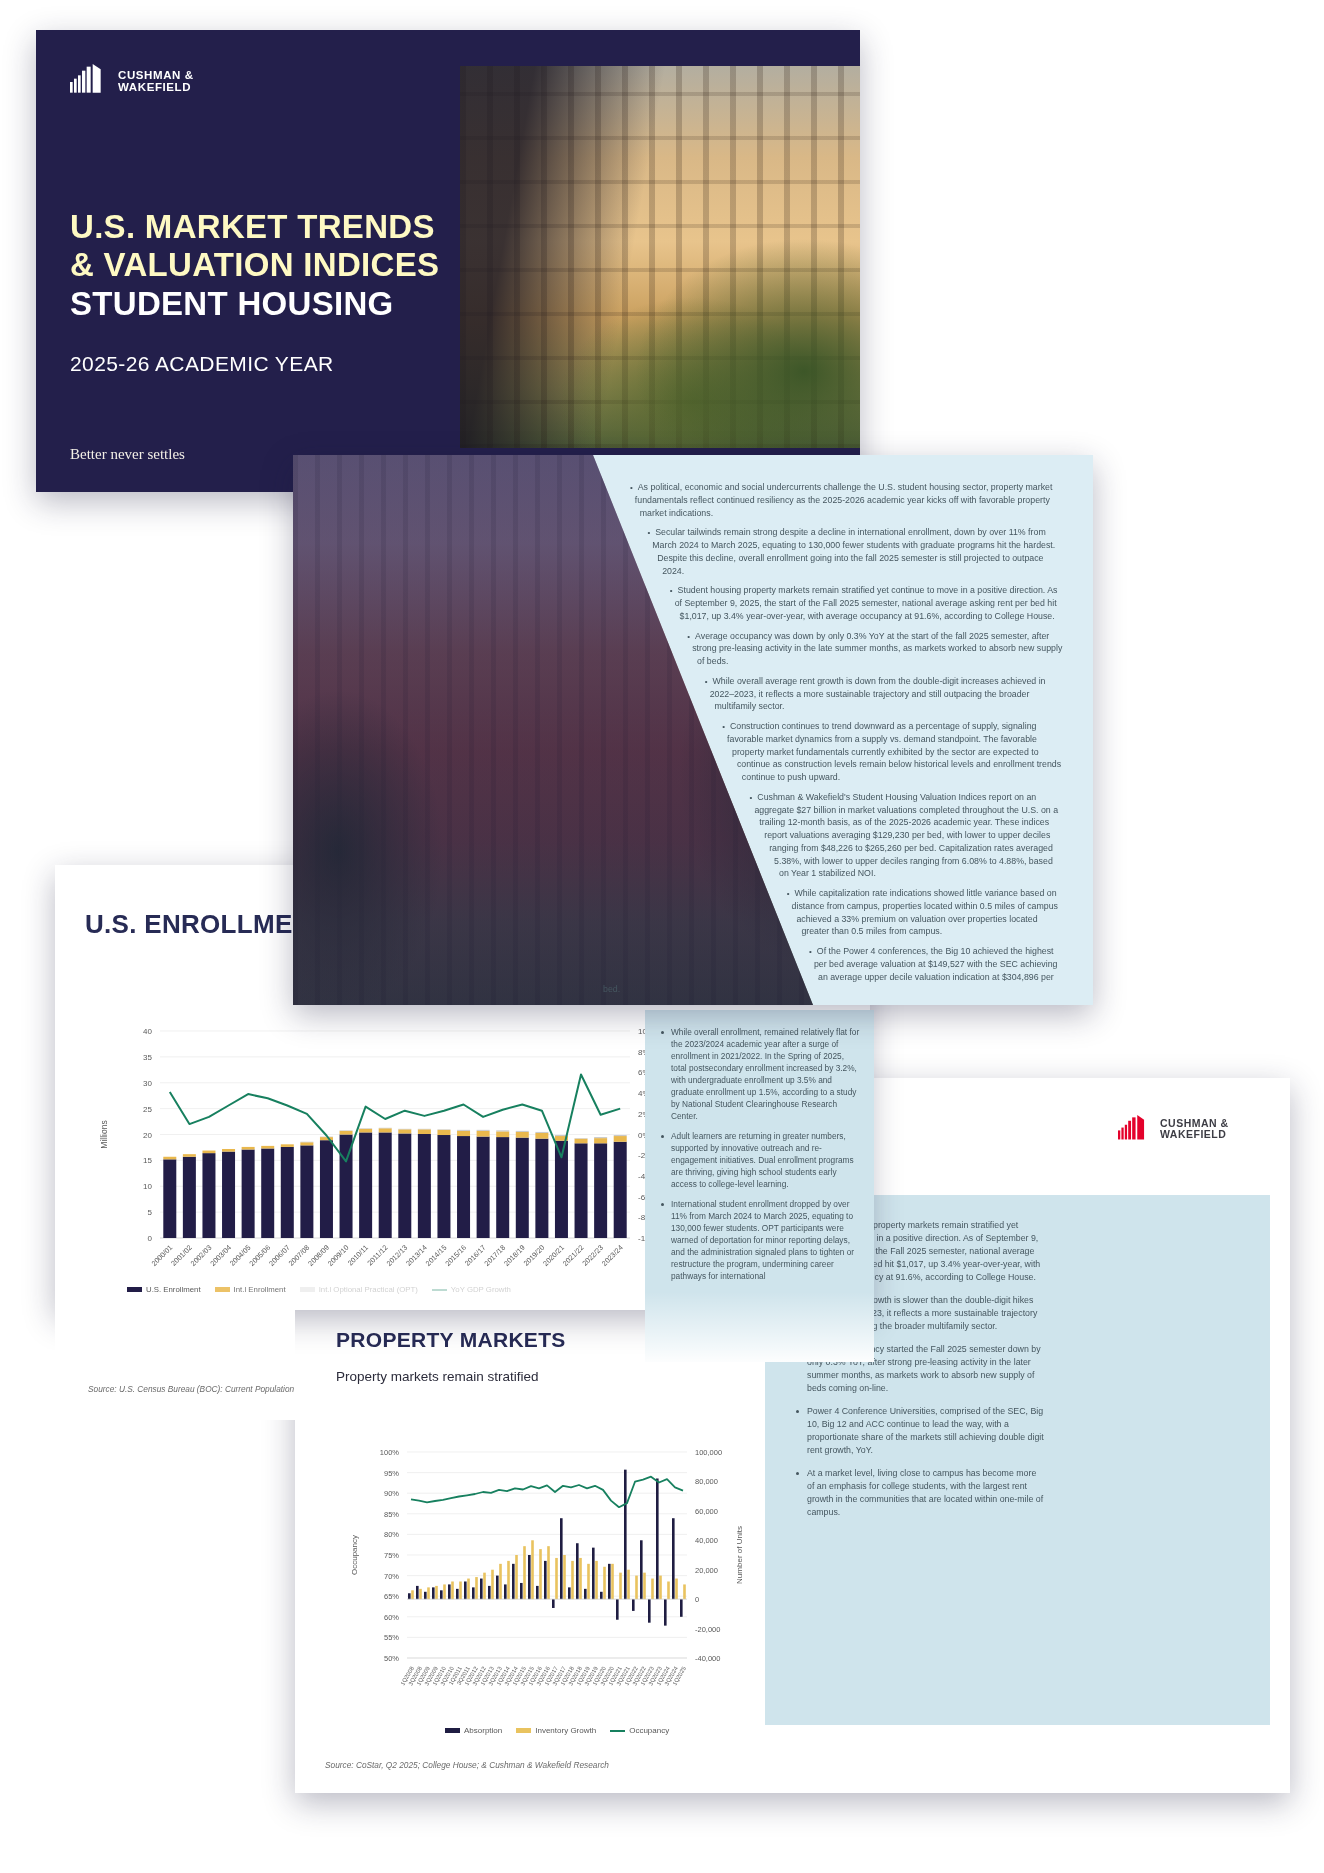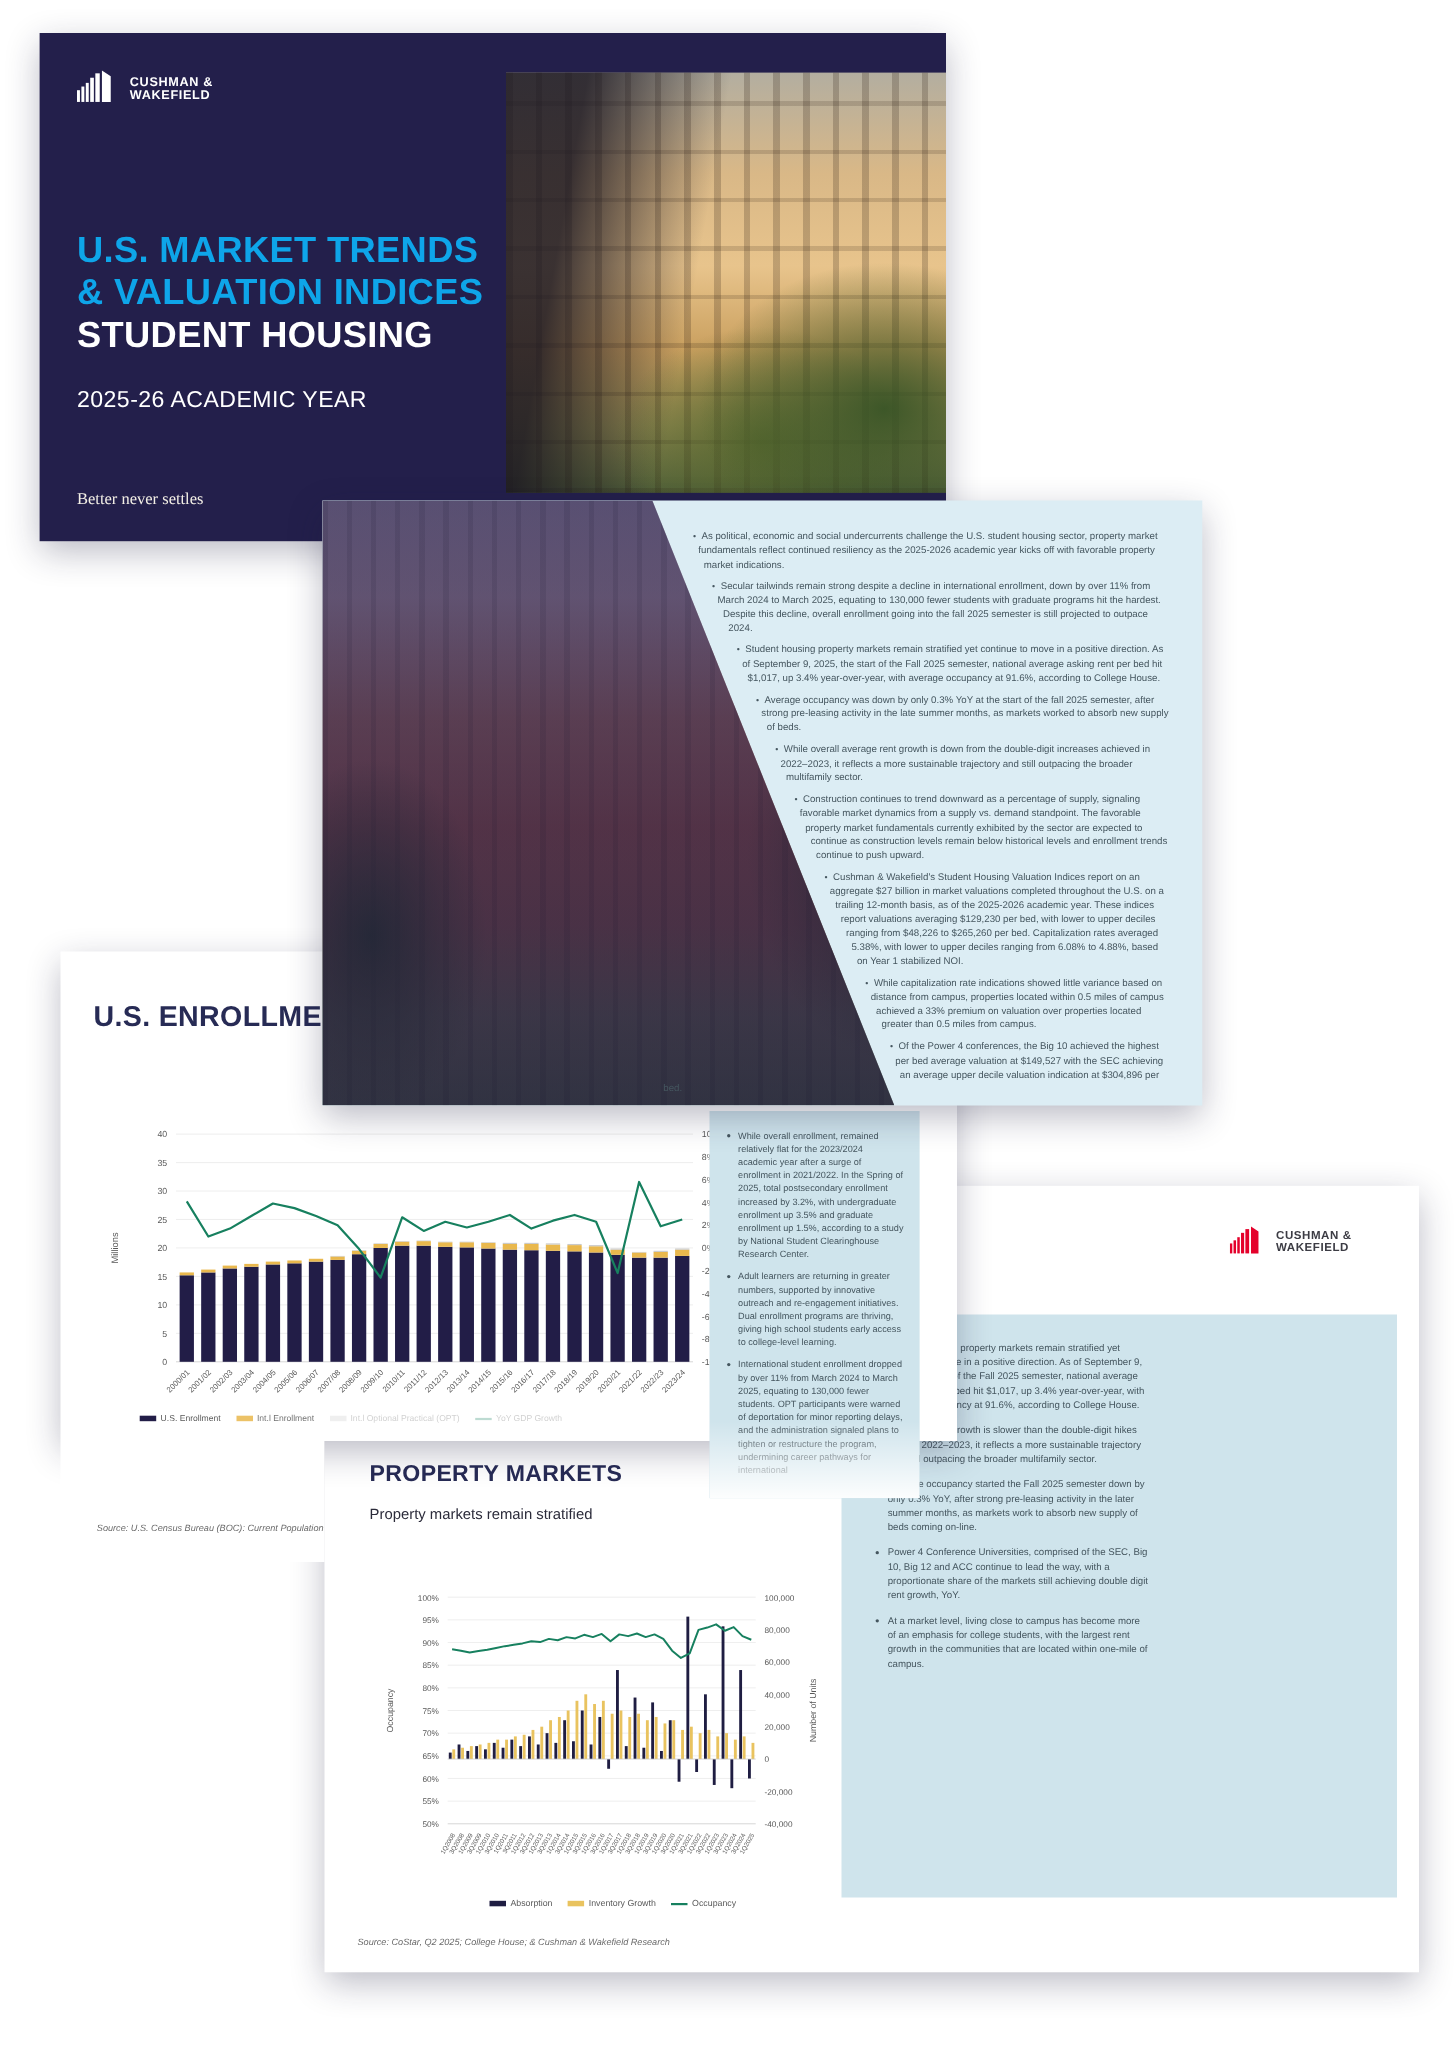--- a/index.html
+++ b/index.html
@@ -16,21 +16,21 @@
   .cover-photo{position:absolute;left:424px;top:36px;width:400px;height:382px;
     background:
       radial-gradient(ellipse 240px 190px at 86% 80%, rgba(56,84,38,.95), rgba(56,84,38,0) 70%),
       radial-gradient(ellipse 190px 150px at 58% 88%, rgba(84,102,44,.85), rgba(84,102,44,0) 70%),
       linear-gradient(100deg, rgba(28,24,34,.85) 0 16%, rgba(28,24,34,0) 44%),
       repeating-linear-gradient(90deg, rgba(40,25,15,.22) 0 6px, rgba(0,0,0,0) 6px 27px),
       repeating-linear-gradient(0deg, rgba(40,25,15,.16) 0 4px, rgba(0,0,0,0) 4px 44px),
       linear-gradient(180deg,#b3aea0 0%,#d9b887 24%,#e8c48c 46%,#caa05f 66%,#8d864f 84%,#50603a 100%);}
   .cover-title{position:absolute;left:34px;top:178px;margin:0;font-size:33px;line-height:1.16;
     font-weight:bold;letter-spacing:.3px;}
-  .cover-title .gold{color:#0ea5e9;display:block;}
+  .cover-title .gold{color:#fef9c3;display:block;}
   .cover-title .white{color:#ffffff;display:block;font-weight:bold;}
   .cover-subtitle{position:absolute;left:34px;top:322px;color:#ffffff;font-size:21px;letter-spacing:.4px;}
   .cover-tagline{position:absolute;left:34px;top:416px;color:#f3efe6;font-size:15px;
     font-family:"Liberation Serif",serif;}
 
   
   .card2{left:293px;top:455px;width:800px;height:550px;background:#dcedf4;z-index:5;}
   .hl-photo{position:absolute;left:0;top:0;width:560px;height:550px;
     clip-path:polygon(0 0,300px 0,520px 100%,0 100%);
     background:
@@ -61,21 +61,21 @@
   #chart-enroll{top:148px;width:815px;height:310px;}
   .legend{position:absolute;display:flex;gap:14px;align-items:center;font-size:7.8px;color:#595959;}
   .legend-0{left:72px;top:420px;}
   .legend .sw{display:inline-block;width:15px;height:5px;margin-right:4px;vertical-align:middle;}
   .legend .sw.line{height:2px;}
   .legend-item{white-space:nowrap;}
   .legend-0 .legend-item:nth-child(2){opacity:.85;}
   .legend-0 .legend-item:nth-child(3),.legend-0 .legend-item:nth-child(4){opacity:.28;}
   .source-note{font-size:8.3px;font-style:italic;color:#6b6b6b;white-space:nowrap;}
   .card3-ext .source-note{position:absolute;left:33px;top:74px;}
-  .enroll-panel{position:absolute;left:645px;top:1010px;width:191px;height:352px;background:#cfe4ec;
+  .enroll-panel{position:absolute;left:645px;top:1010px;width:229px;height:352px;background:#cfe4ec;
     z-index:2;overflow:hidden;}
   .enroll-panel::after{content:"";position:absolute;left:0;right:0;bottom:0;height:70px;
     background:linear-gradient(180deg,rgba(255,255,255,0),rgba(255,255,255,.95));}
   .enroll-panel ul.bullets{padding:16px 14px 0 26px;font-size:8.3px;line-height:1.45;}
   .enroll-panel li{position:relative;margin-bottom:8px;}
   .enroll-panel li::before{content:"";position:absolute;left:-10px;top:5px;width:3px;height:3px;
     border-radius:50%;background:#45565f;}
 
   
   .card4{left:295px;top:1078px;width:995px;height:715px;background:#ffffff;z-index:1;}

